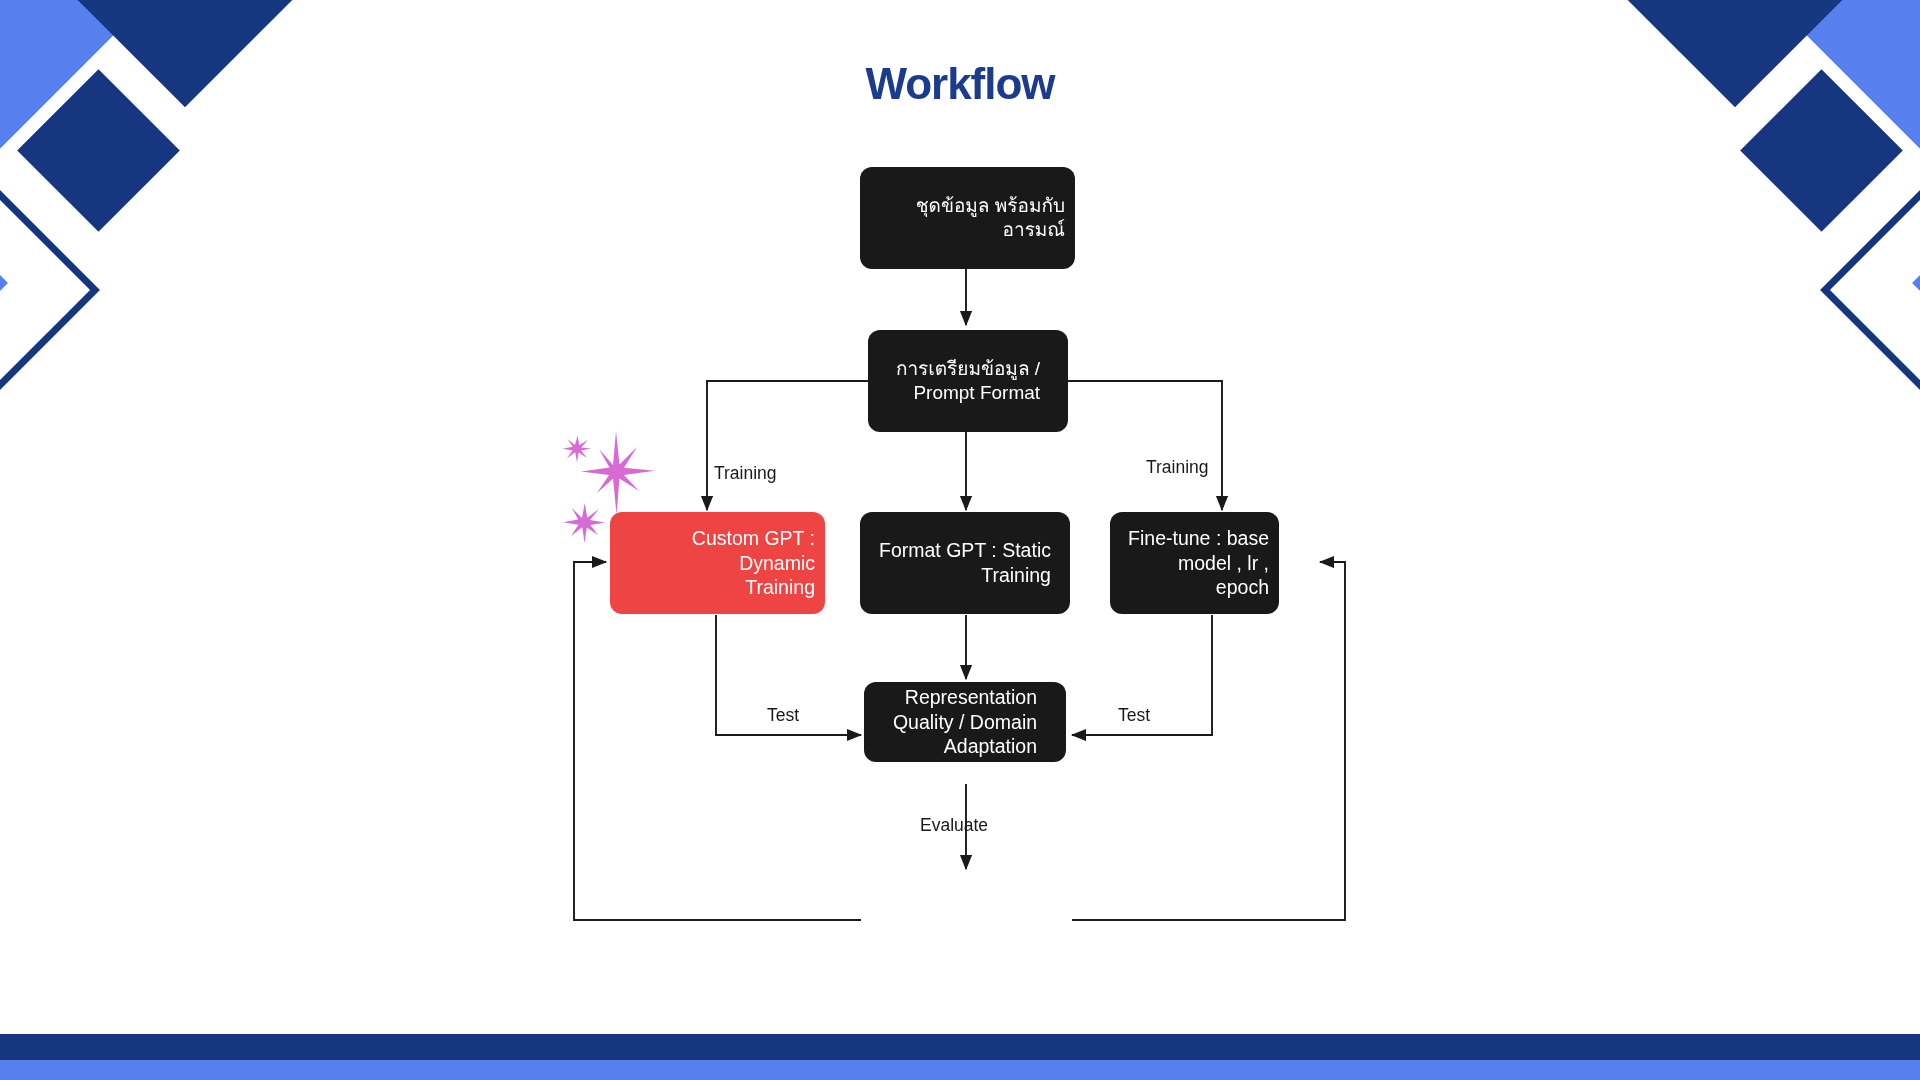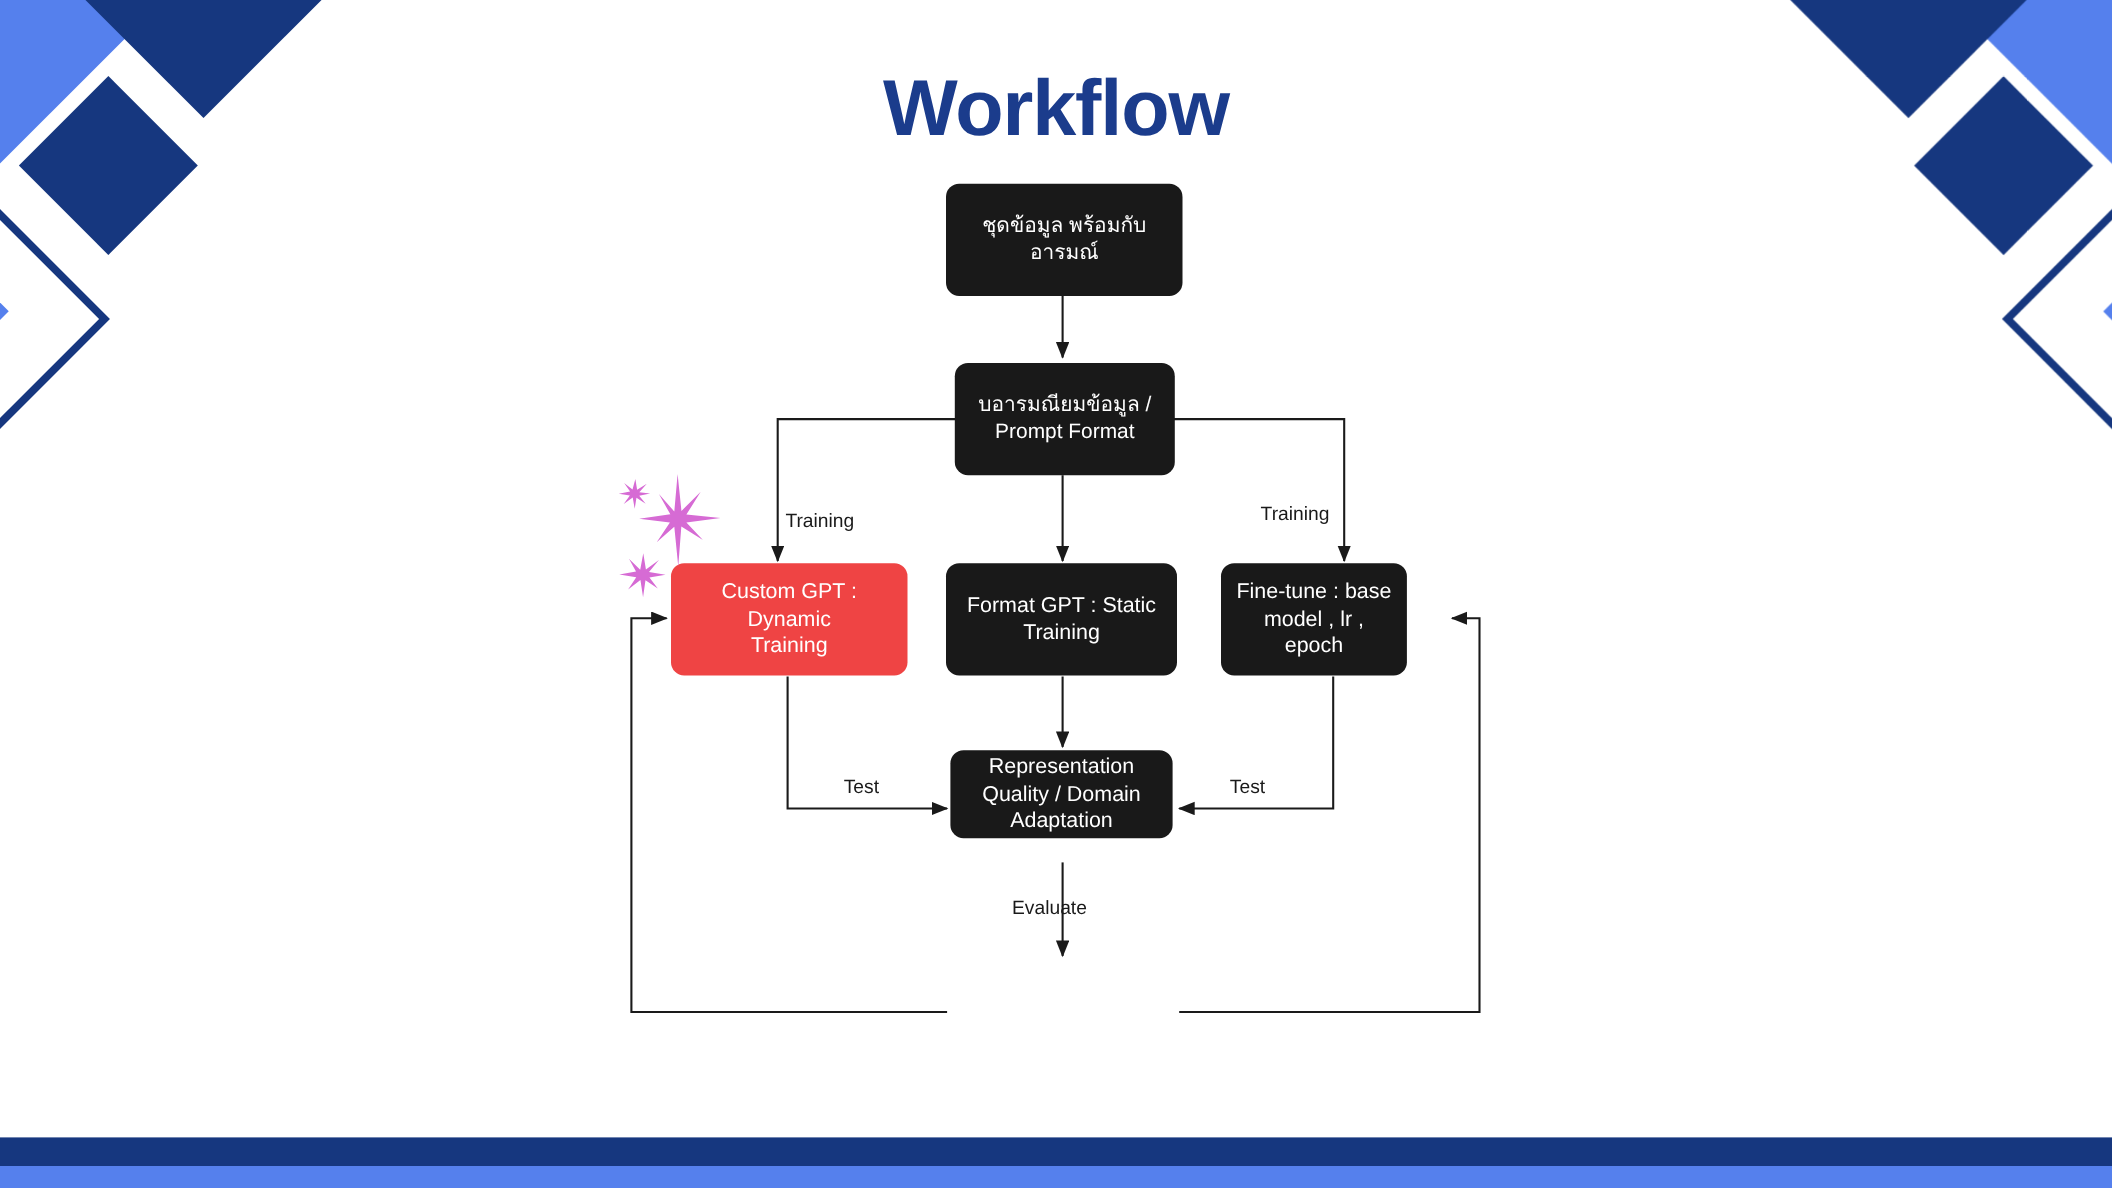--- a/index.html
+++ b/index.html
@@ -65,21 +65,21 @@
   }
 
   
   #page-title {
     position: absolute;
     left: 0;
     top: 60px;
     width: 1920px;
     text-align: center;
     color: #1B3C8C;
-    font-size: 72px;
+    font-size: 44px;
     font-weight: bold;
     letter-spacing: -1px;
     line-height: 1.1;
   }
 
   
   #flowchart {
     position: absolute;
     left: 0; top: 0;
     width: 1920px;
@@ -94,21 +94,21 @@
 
   .node {
     position: absolute;
     box-sizing: border-box;
     border-radius: 12px;
     background: #191919;
     color: #ffffff;
     display: flex;
     align-items: center;
     justify-content: center;
-    text-align: center;
+    text-align: right;
     font-size: 19.5px;
     line-height: 1.28;
     padding: 6px 10px;
     white-space: pre-line;
   }
   .node.purple { background: #ef4444; }
   .node.thai { font-size: 19px; }
 
   .edge-label {
     position: absolute;
@@ -183,21 +183,21 @@
         <path d="M966,784 L966,869"></path>
 
         <path d="M861,920 L574,920 L574,562 L606,562"></path>
 
         <path d="M1072,920 L1345,920 L1345,562 L1320,562"></path>
       </g>
     </svg>
 
     <div class="node thai" style="left:860px; top:167px; width:215px; height:102px;">ชุดข้อมูล พร้อมกับอารมณ์</div>
 
-    <div class="node thai" style="left:868px; top:330px; width:200px; height:102px;">บอารมณียมข้อมูล /
+    <div class="node thai" style="left:868px; top:330px; width:200px; height:102px;">การเตรียมข้อมูล /
 Prompt Format</div>
 
     <div class="node purple" style="left:610px; top:512px; width:215px; height:102px;">Custom GPT : Dynamic
 Training</div>
 
     <div class="node" style="left:860px; top:512px; width:210px; height:102px;">Format GPT : Static
 Training</div>
 
     <div class="node" style="left:1110px; top:512px; width:169px; height:102px;">Fine-tune : base
 model ,  lr , epoch</div>

